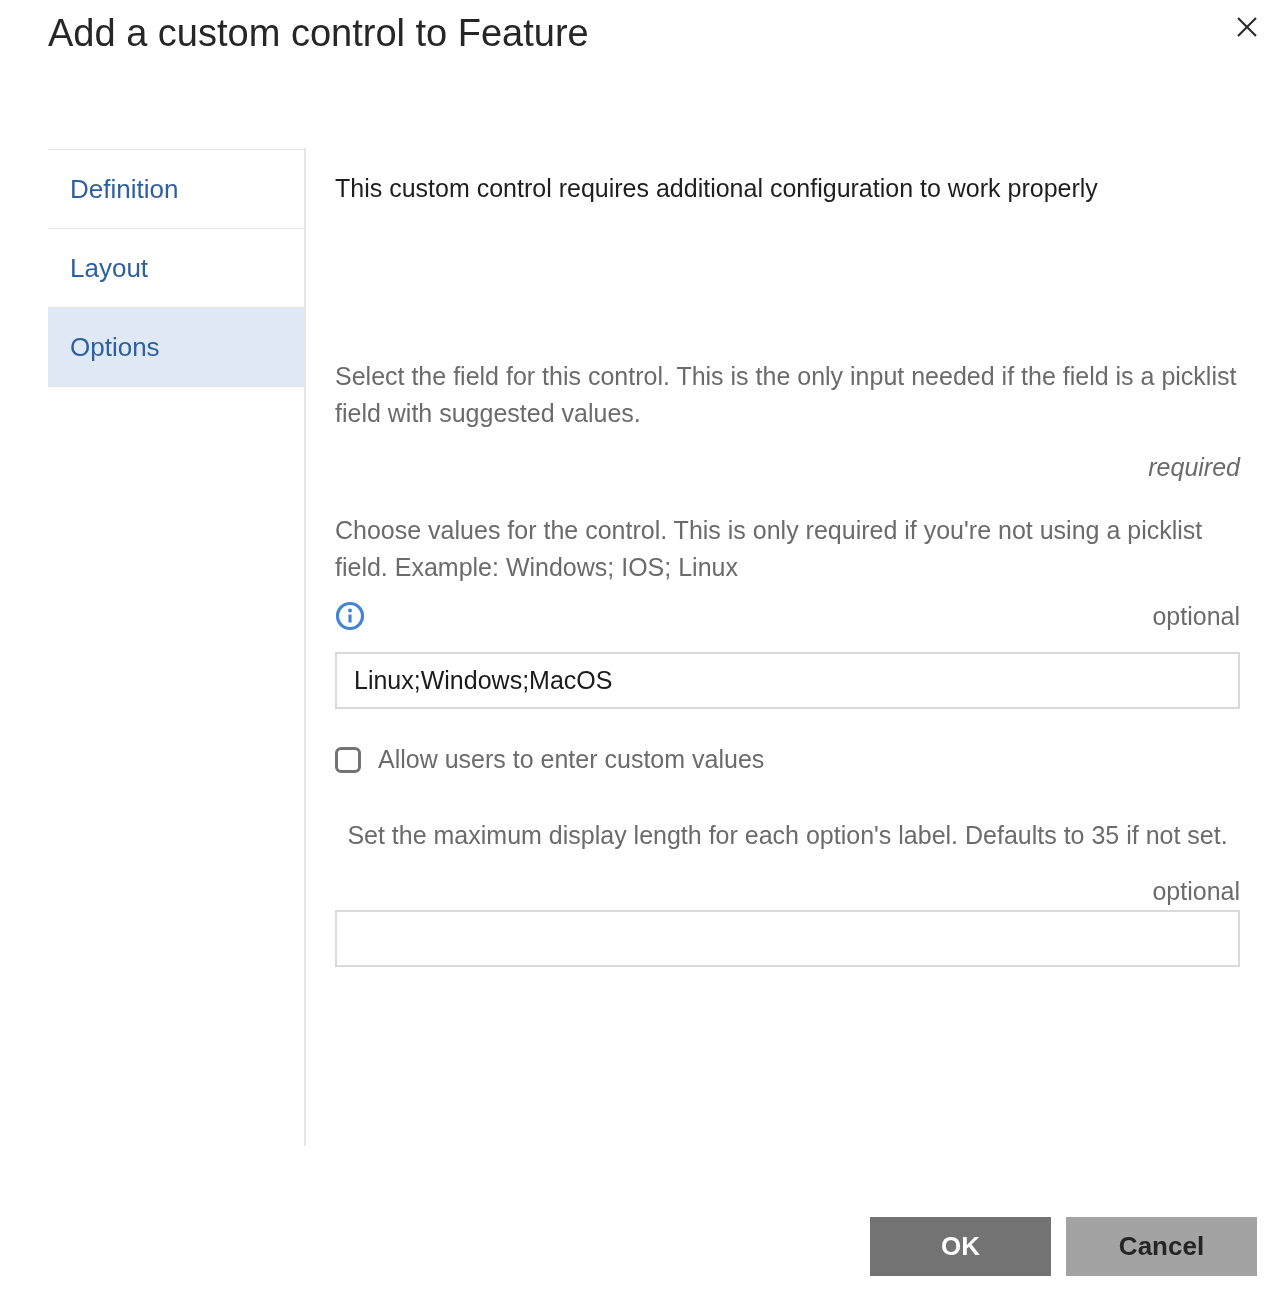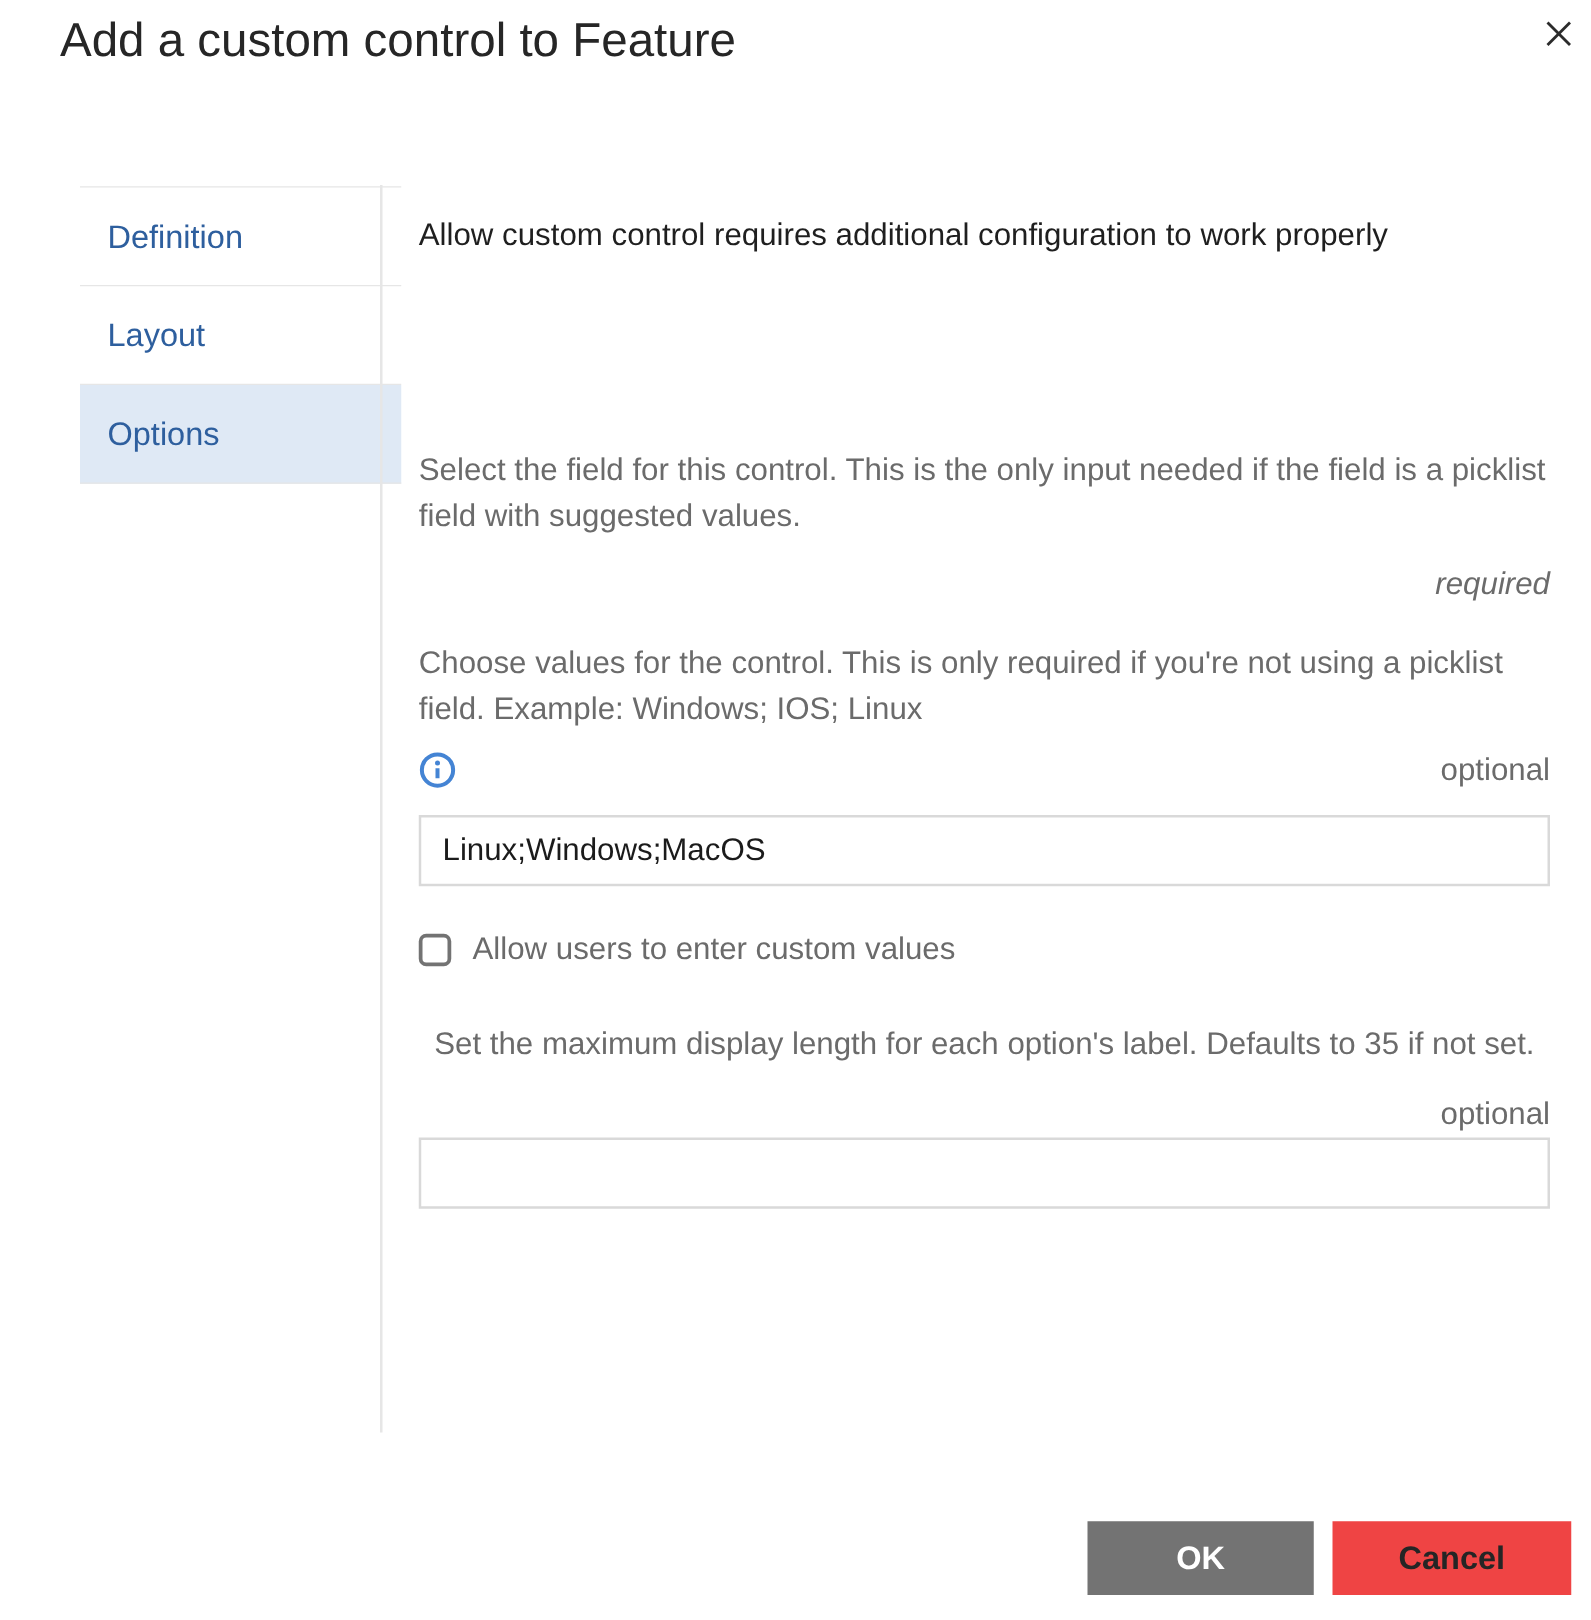--- a/index.html
+++ b/index.html
@@ -8,21 +8,21 @@
   .dialog { position:relative; width:1273px; height:1153px; background:#fff; }
 
   
   .title { position:absolute; left:48px; top:12px; font-size:38px; font-weight:300;
            color:#262626; letter-spacing:0; }
   .close-btn { position:absolute; left:1228px; top:8px; width:38px; height:38px;
                background:none; border:none; cursor:pointer; padding:4px; }
   .close-btn svg { display:block; }
 
   
-  .sidebar { position:absolute; left:64px; top:149px; width:257px; border-top:1px solid #e6e6e6; }
+  .sidebar { position:absolute; left:48px; top:149px; width:257px; border-top:1px solid #e6e6e6; }
   .tab { height:79px; display:flex; align-items:center; padding-left:22px;
          border-bottom:1px solid #e6e6e6; color:#2e5f9e; font-size:26px; cursor:pointer; }
   .tab.active { background:#dfe9f5; }
   .vdivider { position:absolute; left:304px; top:148px; width:2px; height:998px; background:#e6e6e6; }
 
   
   .content { position:absolute; left:335px; top:148px; width:905px; }
   .intro { margin-top:22px; font-size:25px; color:#1f1f1f; line-height:36px; }
   .desc  { font-size:25px; color:#6b6b6b; line-height:37px; }
   .desc.first { margin-top:152px; }
@@ -50,21 +50,21 @@
   .check-row { margin-top:36px; display:flex; align-items:center; }
   .checkbox { width:26px; height:26px; border:3px solid #737373; border-radius:6px;
               background:#fff; flex:none; cursor:pointer; }
   .check-label { margin-left:17px; font-size:25px; color:#6b6b6b; }
 
   
   .btn { position:absolute; top:1217px; height:59px; border:none; font-size:26px;
          font-weight:bold; cursor:pointer;
          font-family:"Liberation Sans","DejaVu Sans",sans-serif; }
   .btn.ok { left:870px; width:181px; background:#737373; color:#ffffff; }
-  .btn.cancel { left:1066px; width:191px; background:#ef4444; color:#252525; }
+  .btn.cancel { left:1066px; width:191px; background:#a3a3a3; color:#252525; }
 </style>
 </head>
 <body>
 
 <div class="dialog">
 
   <h1 class="title">Add a custom control to Feature</h1>
 
   <button class="close-btn" aria-label="Close">
     <svg width="30" height="30" viewBox="0 0 30 30">
@@ -82,21 +82,21 @@
     </div>
     <div class="tab active">
       <span>Options</span>
     </div>
   </nav>
 
   <div class="vdivider"></div>
 
   <main class="content">
 
-    <p class="intro">Allow custom control requires additional configuration to work properly</p>
+    <p class="intro">This custom control requires additional configuration to work properly</p>
 
     <p class="desc first">Select the field for this control. This is the only input needed if the field is a picklist field with suggested values.</p>
 
     <div class="badge req">required</div>
 
 
     <p class="desc second">Choose values for the control. This is only required if you're not using a picklist field. Example: Windows; IOS; Linux</p>
 
     <div class="meta-row">
       <span class="info-wrap">

